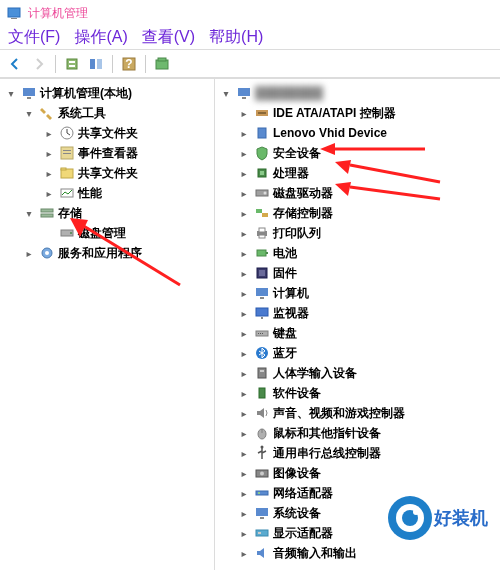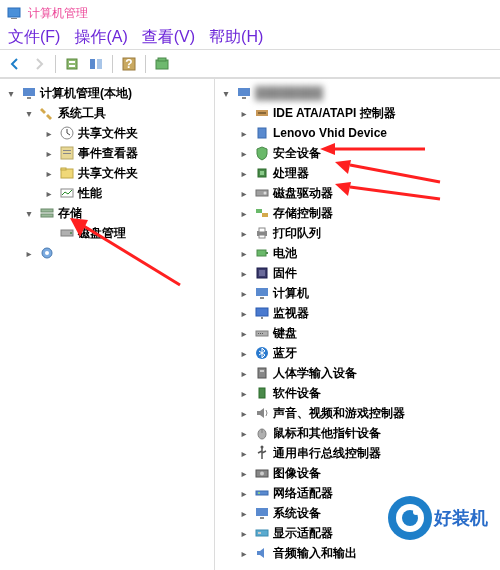--- a/index.html
+++ b/index.html
@@ -165,20 +165,21 @@
             <circle cx="12" cy="8" r="1" fill="#4a8a4a"></circle>
           </svg></span>
       <span class="tree-label">磁盘管理</span>
     </div>
     <div class="tree-item indent-1">
       <span class="tree-toggle">▸</span>
       <span class="tree-icon"><svg viewBox="0 0 16 16">
             <circle cx="8" cy="8" r="5" fill="#7aaae0" stroke="#4a7ab0"></circle>
             <circle cx="8" cy="8" r="2" fill="#fff"></circle>
           </svg></span>
+      <span class="tree-label">服务和应用程序</span>
     </div>
   </div>
 
   <div class="right-pane">
     <div class="tree-item indent-0">
       <span class="tree-toggle">▾</span>
       <span class="tree-icon"><svg viewBox="0 0 16 16">
             <rect x="2" y="3" width="12" height="8" fill="#5a8acf"></rect>
             <rect x="6" y="12" width="4" height="2" fill="#888"></rect>
           </svg></span>

